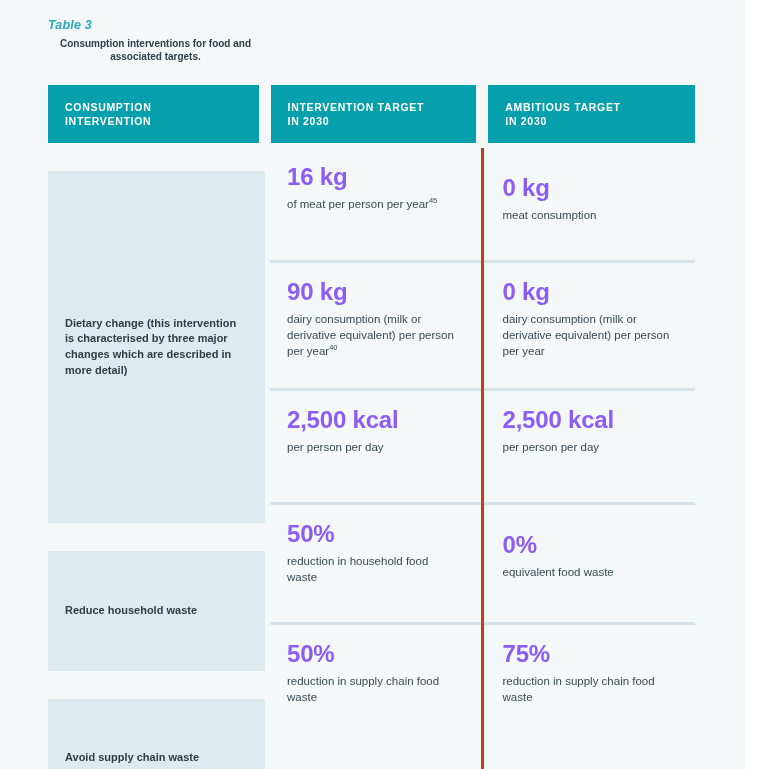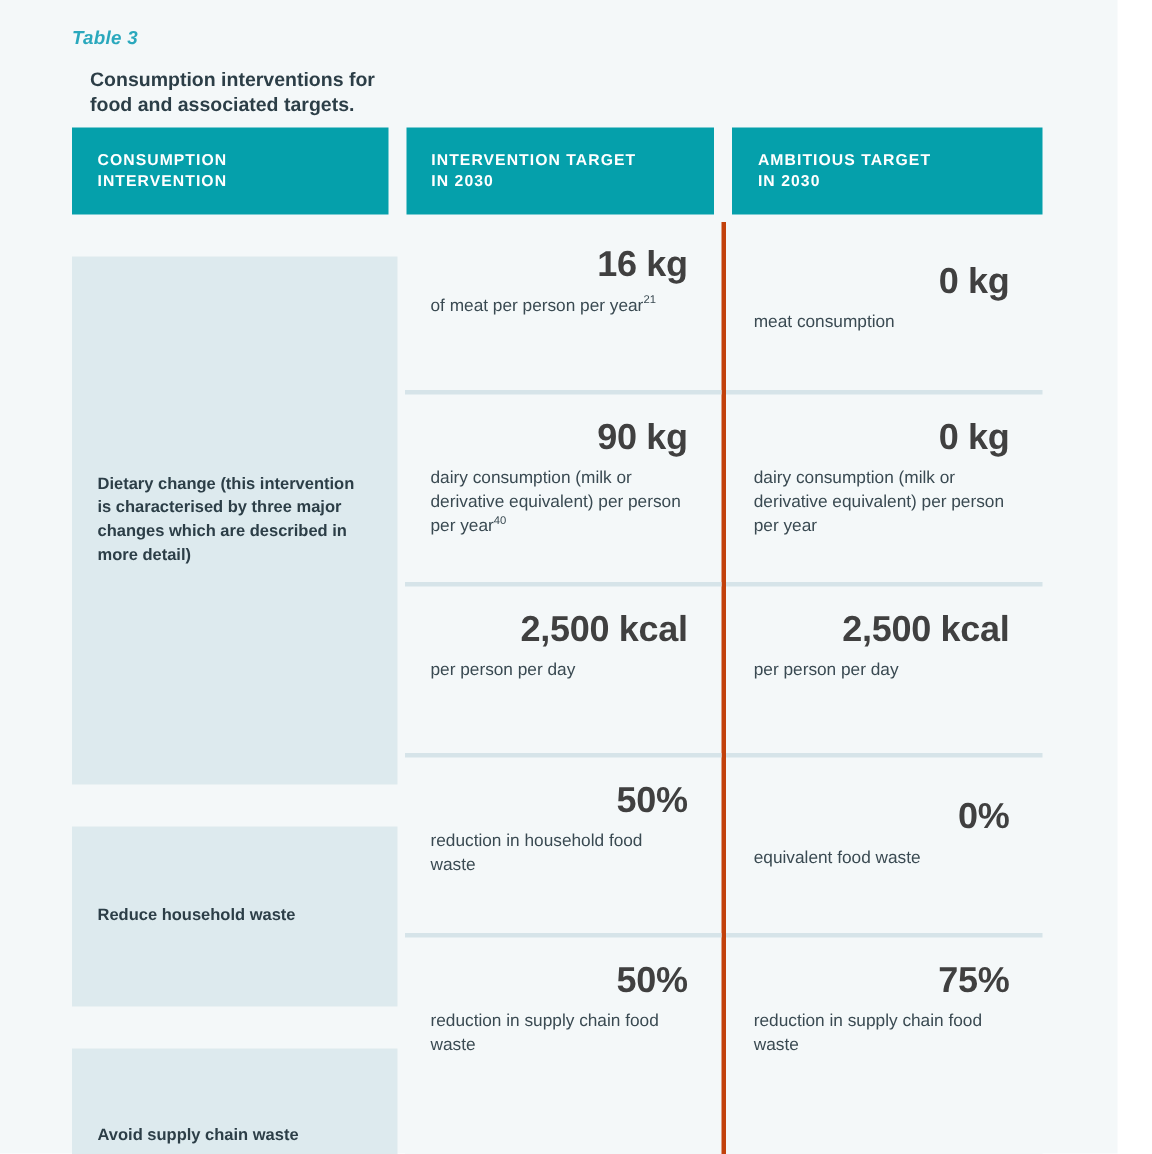--- a/index.html
+++ b/index.html
@@ -32,26 +32,27 @@
   }
   #table-label {
     font-size: 12.5px;
     font-weight: bold;
     font-style: italic;
     color: #2aa8bd;
     letter-spacing: .2px;
     margin: 0 0 5px 0;
   }
   #caption-text {
-    font-size: 13px;
+    font-size: 10px;
     font-weight: bold;
     color: #2c3e47;
     line-height: 1.32;
-    margin: 12px;
+    margin: 0;
     width: 215px;
+    text-align: center;
   }
 
   
   #table {
     position: absolute;
     left: 48px;
     top: 85px;
     width: 647px;
   }
 
@@ -137,26 +138,25 @@
 
   .h-r1 { height: 115px; }
   .h-r2 { height: 128px; }
   .h-r3 { height: 114px; }
   .h-r4 { height: 120px; }
   .h-r5 { height: 118px; }
 
   .big {
     font-size: 24px;
     font-weight: bold;
-    color: #404040;
+    color: #8b5cf6;
     letter-spacing: -.2px;
     line-height: 1;
     margin: 0 0 8px 0;
     white-space: nowrap;
-    text-align: right;
   }
   .desc {
     font-size: 11.5px;
     color: #3a4a52;
     line-height: 1.38;
     margin: 0;
   }
   .desc sup {
     font-size: 7.5px;
     vertical-align: super;
@@ -203,21 +203,21 @@
         <div class="int-cell h-supply">
           <span>Avoid supply chain waste</span>
         </div>
       </div>
 
       <div id="targets">
 
         <div class="t-col">
           <div class="t-cell h-r1 div-bot">
             <div class="big">16 kg</div>
-            <div class="desc"><span>of meat per person per year</span><sup>21</sup></div>
+            <div class="desc"><span>of meat per person per year</span><sup>45</sup></div>
           </div>
           <div class="t-cell h-r2 div-bot">
             <div class="big">90 kg</div>
             <div class="desc"><span>dairy consumption (milk or derivative equivalent) per person per year</span><sup>40</sup></div>
           </div>
           <div class="t-cell h-r3 div-bot">
             <div class="big">2,500 kcal</div>
             <div class="desc"><span>per person per day</span></div>
           </div>
           <div class="t-cell h-r4 div-bot">

